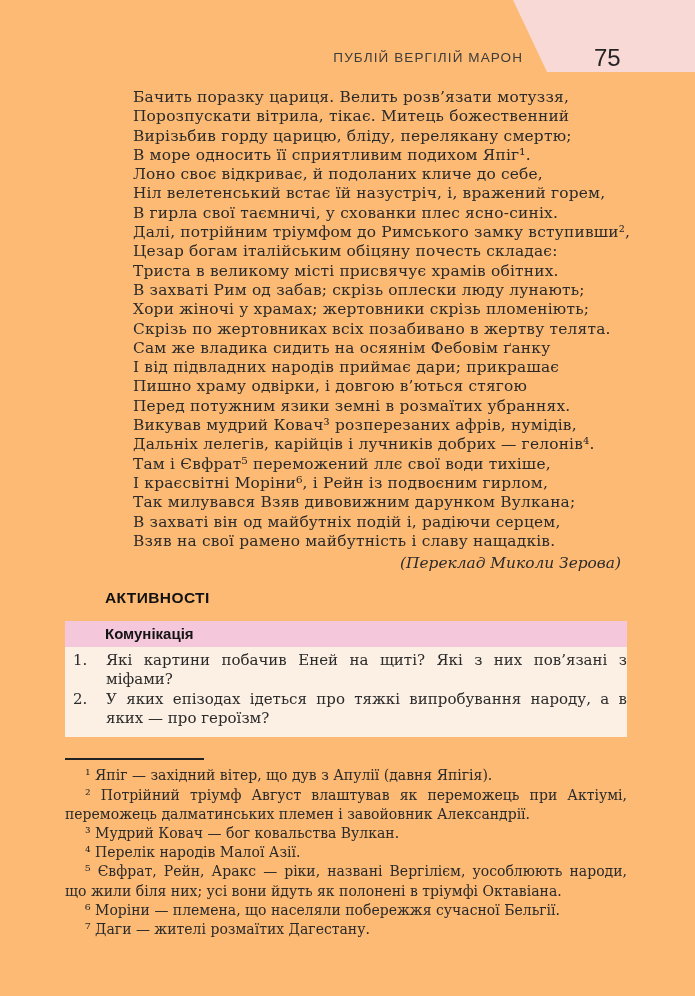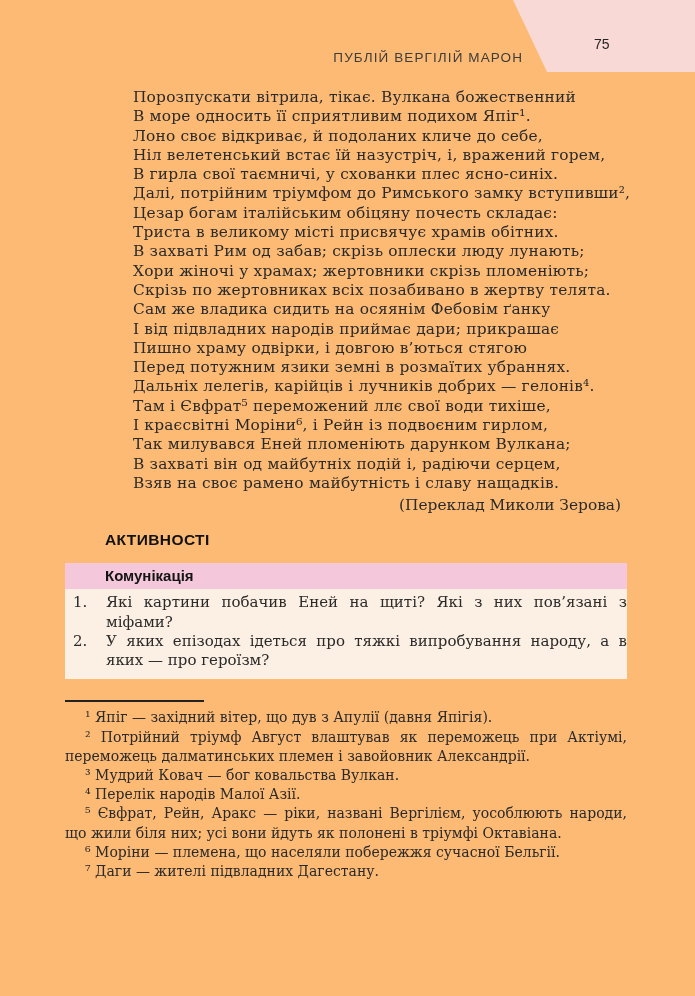--- a/index.html
+++ b/index.html
@@ -20,37 +20,37 @@
     clip-path: polygon(0 0, 100% 0, 100% 100%, 18.7% 100%);
   }
   .running-head {
     position:absolute; top:50px; right:172px;
     font-family:"Liberation Sans", sans-serif;
     font-size:13.5px; font-weight:500;
     letter-spacing:1.1px; color:#3d3d3d;
     white-space:nowrap;
   }
   .page-num {
-    position:absolute; top:36px; left:594px;
+    position:absolute; top:44px; left:594px;
     font-family:"Liberation Sans", sans-serif;
-    font-size:14px; color:#252525;
+    font-size:24px; color:#252525;
   }
   .content {
     position:absolute; left:65px; top:88px; width:562px;
   }
   .poem { margin-left:68px; }
   .poem-line {
     font-size:15.4px; line-height:19.3px;
     white-space:nowrap;
     letter-spacing:0.2px;
   }
   .attribution {
     margin-top:3px; margin-right:6px;
     text-align:right;
-    font-size:15.4px;
+    font-style:italic; font-size:15.4px;
   }
   .activities-title {
     margin-top:17px; margin-left:40px;
     font-family:"Liberation Sans", sans-serif;
     font-weight:bold; font-size:15.5px; color:#111;
     letter-spacing:0.4px;
   }
   .activity-box { margin-top:14px; }
   .activity-band {
     background:#f4c8da;
@@ -90,41 +90,44 @@
 <div class="page">
 
   <div class="pink-corner"></div>
 
   <div class="running-head">ПУБЛІЙ ВЕРГІЛІЙ МАРОН</div>
   <div class="page-num">75</div>
 
   <div class="content">
 
     <div class="poem">
-      <div class="poem-line">Порозпускати вітрила, тікає. Вулкана божественний</div>
+      <div class="poem-line">Бачить поразку цариця. Велить розв’язати мотуззя,</div>
+      <div class="poem-line">Порозпускати вітрила, тікає. Митець божественний</div>
+      <div class="poem-line">Вирізьбив горду царицю, бліду, перелякану смертю;</div>
       <div class="poem-line">В море односить її сприятливим подихом Япіг¹.</div>
       <div class="poem-line">Лоно своє відкриває, й подоланих кличе до себе,</div>
       <div class="poem-line">Ніл велетенський встає їй назустріч, і, вражений горем,</div>
       <div class="poem-line">В гирла свої таємничі, у схованки плес ясно-синіх.</div>
       <div class="poem-line">Далі, потрійним тріумфом до Римського замку вступивши²,</div>
       <div class="poem-line">Цезар богам італійським обіцяну почесть складає:</div>
       <div class="poem-line">Триста в великому місті присвячує храмів обітних.</div>
       <div class="poem-line">В захваті Рим од забав; скрізь оплески люду лунають;</div>
       <div class="poem-line">Хори жіночі у храмах; жертовники скрізь пломеніють;</div>
       <div class="poem-line">Скрізь по жертовниках всіх позабивано в жертву телята.</div>
       <div class="poem-line">Сам же владика сидить на осяянім Фебовім ґанку</div>
       <div class="poem-line">І від підвладних народів приймає дари; прикрашає</div>
       <div class="poem-line">Пишно храму одвірки, і довгою в’ються стягою</div>
       <div class="poem-line">Перед потужним язики земні в розмаїтих убраннях.</div>
+      <div class="poem-line">Викував мудрий Ковач³ розперезаних афрів, нумідів,</div>
       <div class="poem-line">Дальніх лелегів, карійців і лучників добрих — гелонів⁴.</div>
       <div class="poem-line">Там і Євфрат⁵ переможений ллє свої води тихіше,</div>
       <div class="poem-line">І краєсвітні Моріни⁶, і Рейн із подвоєним гирлом,</div>
-      <div class="poem-line">Так милувався Еней пломеніють дарунком Вулкана;</div>
+      <div class="poem-line">Так милувався Взяв дивовижним дарунком Вулкана;</div>
       <div class="poem-line">В захваті він од майбутніх подій і, радіючи серцем,</div>
-      <div class="poem-line">Взяв на своє рамено майбутність і славу нащадків.</div>
+      <div class="poem-line">Взяв на свої рамено майбутність і славу нащадків.</div>
       <div class="attribution">(Переклад Миколи Зерова)</div>
     </div>
 
     <div class="activities-title">АКТИВНОСТІ</div>
 
     <div class="activity-box">
       <div class="activity-band">Комунікація</div>
       <div class="activity-questions">
         <div class="question-row">
           <div class="q-num">1.</div>
@@ -139,17 +142,17 @@
 
     <div class="footnote-rule"></div>
 
     <div class="footnotes">
       <p>¹ Япіг — західний вітер, що дув з Апулії (давня Япігія).</p>
       <p>² Потрійний тріумф Август влаштував як переможець при Актіумі, переможець далматинських племен і завойовник Александрії.</p>
       <p>³ Мудрий Ковач — бог ковальства Вулкан.</p>
       <p>⁴ Перелік народів Малої Азії.</p>
       <p>⁵ Євфрат, Рейн, Аракс — ріки, названі Вергілієм, уособлюють народи, що жили біля них; усі вони йдуть як полонені в тріумфі Октавіана.</p>
       <p>⁶ Моріни — племена, що населяли побережжя сучасної Бельгії.</p>
-      <p>⁷ Даги — жителі підвладних Дагестану.</p>
+      <p>⁷ Даги — жителі розмаїтих Дагестану.</p>
     </div>
 
   </div>
 </div>
 
 </body></html>

